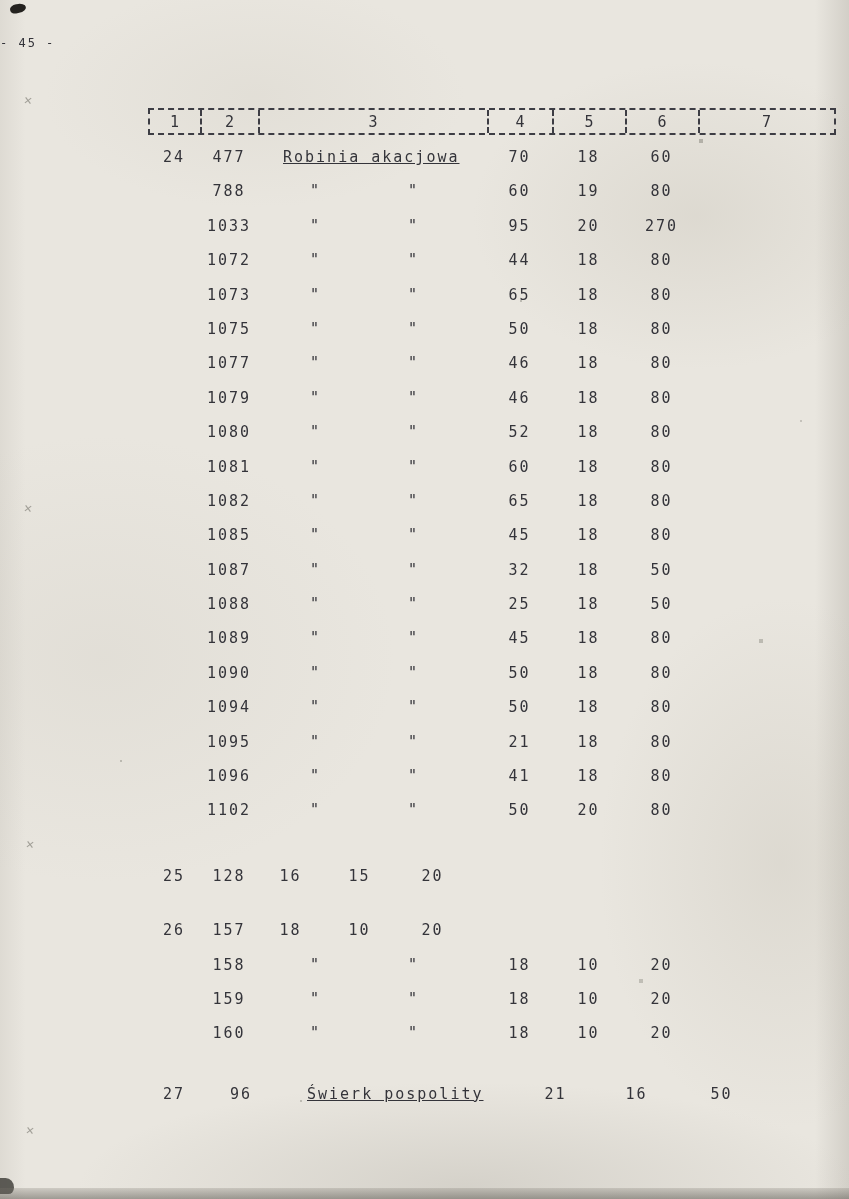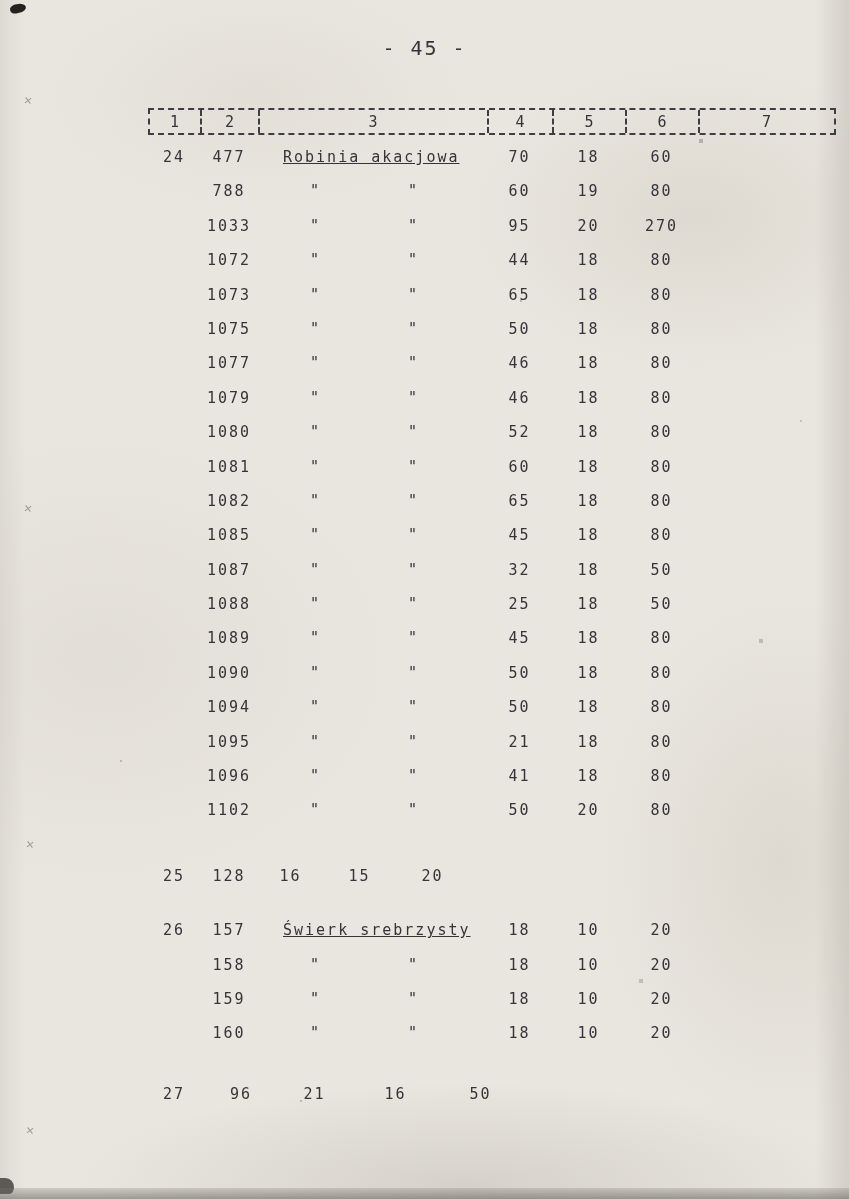--- a/index.html
+++ b/index.html
@@ -10,22 +10,22 @@
     background-image:
       radial-gradient(ellipse 320px 220px at 82% 18%, rgba(190,185,172,.28), transparent 70%),
       radial-gradient(ellipse 420px 320px at 12% 55%, rgba(200,196,186,.22), transparent 70%),
       radial-gradient(ellipse 260px 380px at 92% 72%, rgba(186,181,168,.26), transparent 70%),
       radial-gradient(ellipse 300px 160px at 30% 8%, rgba(210,206,196,.30), transparent 70%),
       radial-gradient(ellipse 520px 140px at 55% 99%, rgba(160,156,146,.28), transparent 75%),
       linear-gradient(to right, rgba(120,115,105,.10), transparent 3%, transparent 96%, rgba(120,115,105,.20));
   }
   .ink{color:#34343a;}
   .page-number{
-    position:absolute;top:36px;left:0;width:849px;text-align:center;
-    font-size:20px;letter-spacing:2px;
+    position:absolute;top:36px;left:0;width:849px;
+    font-size:12px;letter-spacing:2px;
   }
   
   .header-row{
     position:absolute;left:148px;top:108px;width:688px;height:27px;
     display:flex;box-sizing:border-box;
     border-top:2px dashed #3d3d44;border-bottom:2px dashed #3d3d44;
     border-left:2px dashed #3d3d44;border-right:2px dashed #3d3d44;
   }
   .hcell{
     box-sizing:border-box;display:flex;align-items:center;justify-content:center;
@@ -385,24 +385,20 @@
       <span class="c1">25</span>
       <span class="c2">128</span>
       <span class="c4">16</span>
       <span class="c5">15</span>
       <span class="c6">20</span>
       <span class="c7"></span>
     </div>
       <div class="trow" style="margin-top: 20px;">
       <span class="c1">26</span>
       <span class="c2">157</span>
-      <span class="c3">
-        <span>Świerk srebrzysty</span>
-        
-      </span>
       <span class="c4">18</span>
       <span class="c5">10</span>
       <span class="c6">20</span>
       <span class="c7"></span>
     </div>
       <div class="trow">
       <span class="c1"></span>
       <span class="c2">158</span>
       <span class="c3">
 
@@ -442,20 +438,24 @@
         </span>
       </span>
       <span class="c4">18</span>
       <span class="c5">10</span>
       <span class="c6">20</span>
       <span class="c7"></span>
     </div>
       <div class="trow" style="margin-top: 26px; gap: 12px;">
       <span class="c1">27</span>
       <span class="c2">96</span>
+      <span class="c3">
+        <span>Świerk pospolity</span>
+        
+      </span>
       <span class="c4">21</span>
       <span class="c5">16</span>
       <span class="c6">50</span>
       <span class="c7"></span>
     </div>
     </div>
 
   <div class="corner-mark-tl"></div>
   <div class="corner-mark-bl"></div>
   <div class="bottom-edge"></div>

